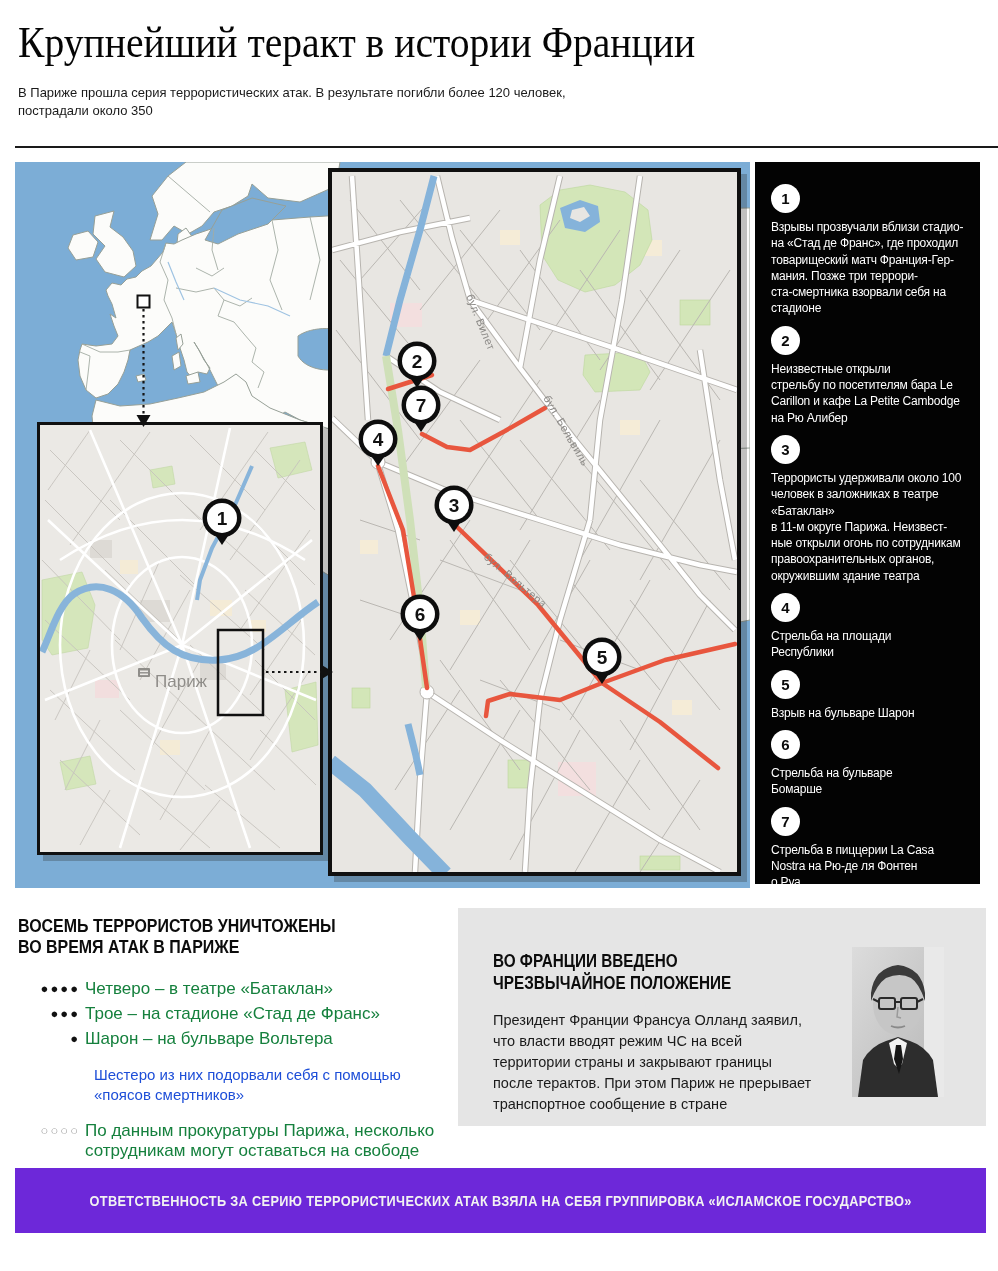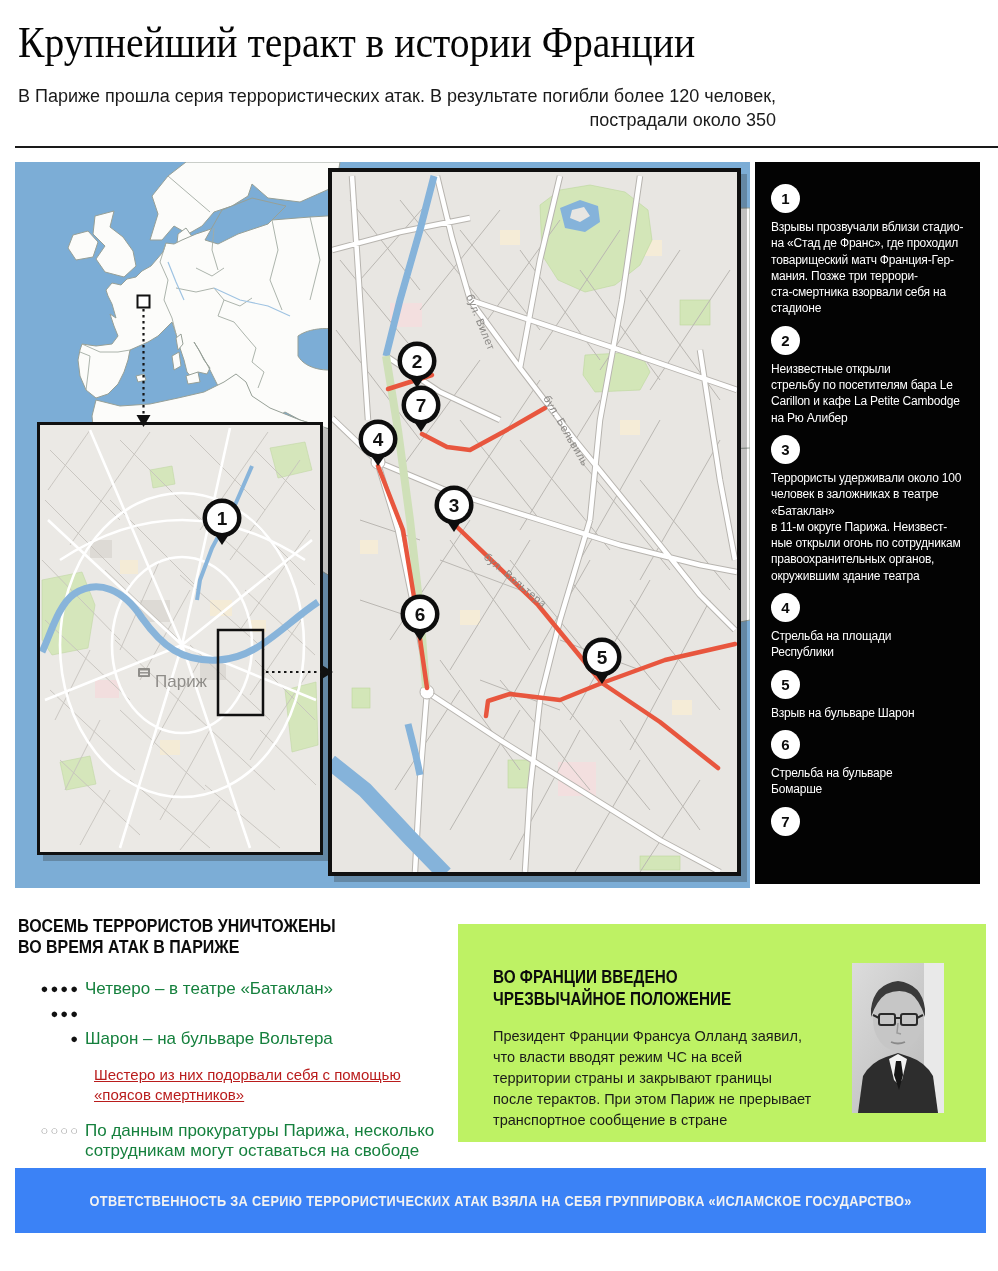--- a/index.html
+++ b/index.html
@@ -2,22 +2,22 @@
 <html><head>
 <meta charset="utf-8">
 <style>
   html,body{margin:0;padding:0;background:#fff;}
   .page{position:relative;width:998px;height:1271px;background:#fff;overflow:hidden;
         font-family:"Liberation Sans",sans-serif;color:#111;}
   
   .title{position:absolute;left:18px;top:18px;margin:0;font-family:"Liberation Serif",serif;
          font-weight:400;font-size:45px;line-height:1.1;white-space:nowrap;
          transform:scaleX(.88);transform-origin:0 0;color:#050505;}
-  .subtitle{position:absolute;left:18px;top:84px;font-size:18px;line-height:1.35;
-            white-space:pre-line;color:#1a1a1a;text-align:right;}
+  .subtitle{position:absolute;left:18px;top:84px;font-size:13px;line-height:1.35;
+            white-space:pre-line;color:#1a1a1a;}
   .rule{position:absolute;left:15px;top:146px;width:983px;height:2px;background:#1a1a1a;}
   
   .map-section{position:absolute;left:15px;top:162px;width:735px;height:726px;}
   .map-section svg.fill{position:absolute;left:0;top:0;}
   .inset-map{position:absolute;left:22px;top:260px;width:280px;height:427px;
              border:3px solid #101010;background:#ebe9e5;box-shadow:6px 6px 0 rgba(40,40,40,.28);z-index:2;}
   .main-map{position:absolute;left:313px;top:6px;width:405px;height:700px;
             border:4px solid #101010;background:#e8e6e2;box-shadow:6px 6px 0 rgba(40,40,40,.28);z-index:3;}
   .overlay{position:absolute;left:0;top:0;z-index:4;pointer-events:none;}
   .street-label{font-family:"Liberation Sans",sans-serif;font-size:11px;fill:#8b8986;letter-spacing:.5px;}
@@ -32,30 +32,30 @@
   .sb-text{margin-top:6px;color:#fff;font-size:12px;letter-spacing:-.2px;
            line-height:16.3px;white-space:pre-line;}
   
   .casualties{position:absolute;left:18px;top:915px;width:432px;}
   .panel-title{font-size:19px;font-weight:bold;line-height:21px;white-space:pre-line;
                transform:scaleX(.84);transform-origin:0 0;color:#0c0c0c;margin:0 0 22px 0;}
   .c-row{display:flex;margin-bottom:5px;}
   .c-bullets{width:62px;text-align:right;font-size:13px;letter-spacing:2px;line-height:20px;color:#111;}
   .c-bullets.outline{color:#9a9a9a;}
   .c-text{margin-left:5px;font-size:17px;line-height:20px;white-space:pre-line;color:#15803d;}
-  .c-note{margin:16px 0 16px 76px;font-size:15px;line-height:20px;white-space:pre-line;color:#b91c1c;text-decoration:underline;}
-  
-  .emergency{position:absolute;left:458px;top:908px;width:528px;height:218px;background:#bef264;margin-top:16px;}
+  .c-note{margin:16px 0 16px 76px;font-size:15px;line-height:20px;white-space:pre-line;color:#1d4ed8;}
+  
+  .emergency{position:absolute;left:458px;top:908px;width:528px;height:218px;background:#e5e5e5;}
   .em-title{position:absolute;left:35px;top:42px;font-size:18px;font-weight:bold;line-height:22px;
             white-space:pre-line;transform:scaleX(.85);transform-origin:0 0;color:#0c0c0c;margin:0;}
   .em-body{position:absolute;left:35px;top:102px;width:350px;font-size:14.5px;line-height:21px;
            white-space:pre-line;color:#1a1a1a;}
   .photo{position:absolute;left:394px;top:39px;width:92px;height:150px;overflow:hidden;}
   
-  .footer{position:absolute;left:15px;top:1168px;width:971px;height:65px;background:#3b82f6;
+  .footer{position:absolute;left:15px;top:1168px;width:971px;height:65px;background:#6d28d9;
           display:flex;align-items:center;justify-content:center;}
   .footer span{color:#f2f2f2;font-size:15px;font-weight:bold;letter-spacing:.4px;white-space:nowrap;
                transform:scaleX(.85);transform-origin:center;}
 </style>
 </head>
 <body>
 
 <div class="page">
 
   <h1 class="title">Крупнейший теракт в истории Франции</h1>
@@ -282,32 +282,36 @@
       <div class="sb-badge">5</div>
       <div class="sb-text">Взрыв на бульваре Шарон</div>
     </div>
     <div class="sb-item">
       <div class="sb-badge">6</div>
       <div class="sb-text">Стрельба на бульваре
 Бомарше</div>
     </div>
     <div class="sb-item">
       <div class="sb-badge">7</div>
+      <div class="sb-text">Стрельба в пиццерии La Casa
+Nostra на Рю-де ля Фонтен
+о Руа</div>
     </div>
   </div>
 
   <div class="casualties">
     <h2 class="panel-title">ВОСЕМЬ ТЕРРОРИСТОВ УНИЧТОЖЕНЫ
 ВО ВРЕМЯ АТАК В ПАРИЖЕ</h2>
     <div class="c-row">
       <div class="c-bullets">●●●●</div>
       <div class="c-text">Четверо – в театре «Батаклан»</div>
     </div>
     <div class="c-row">
       <div class="c-bullets">●●●</div>
+      <div class="c-text">Трое – на стадионе «Стад де Франс»</div>
     </div>
     <div class="c-row">
       <div class="c-bullets">●</div>
       <div class="c-text">Шарон – на бульваре Вольтера</div>
     </div>
     <div class="c-note">Шестеро из них подорвали себя с помощью
 «поясов смертников»</div>
     <div class="c-row">
       <div class="c-bullets outline">○○○○</div>
       <div class="c-text">По данным прокуратуры Парижа, несколько

